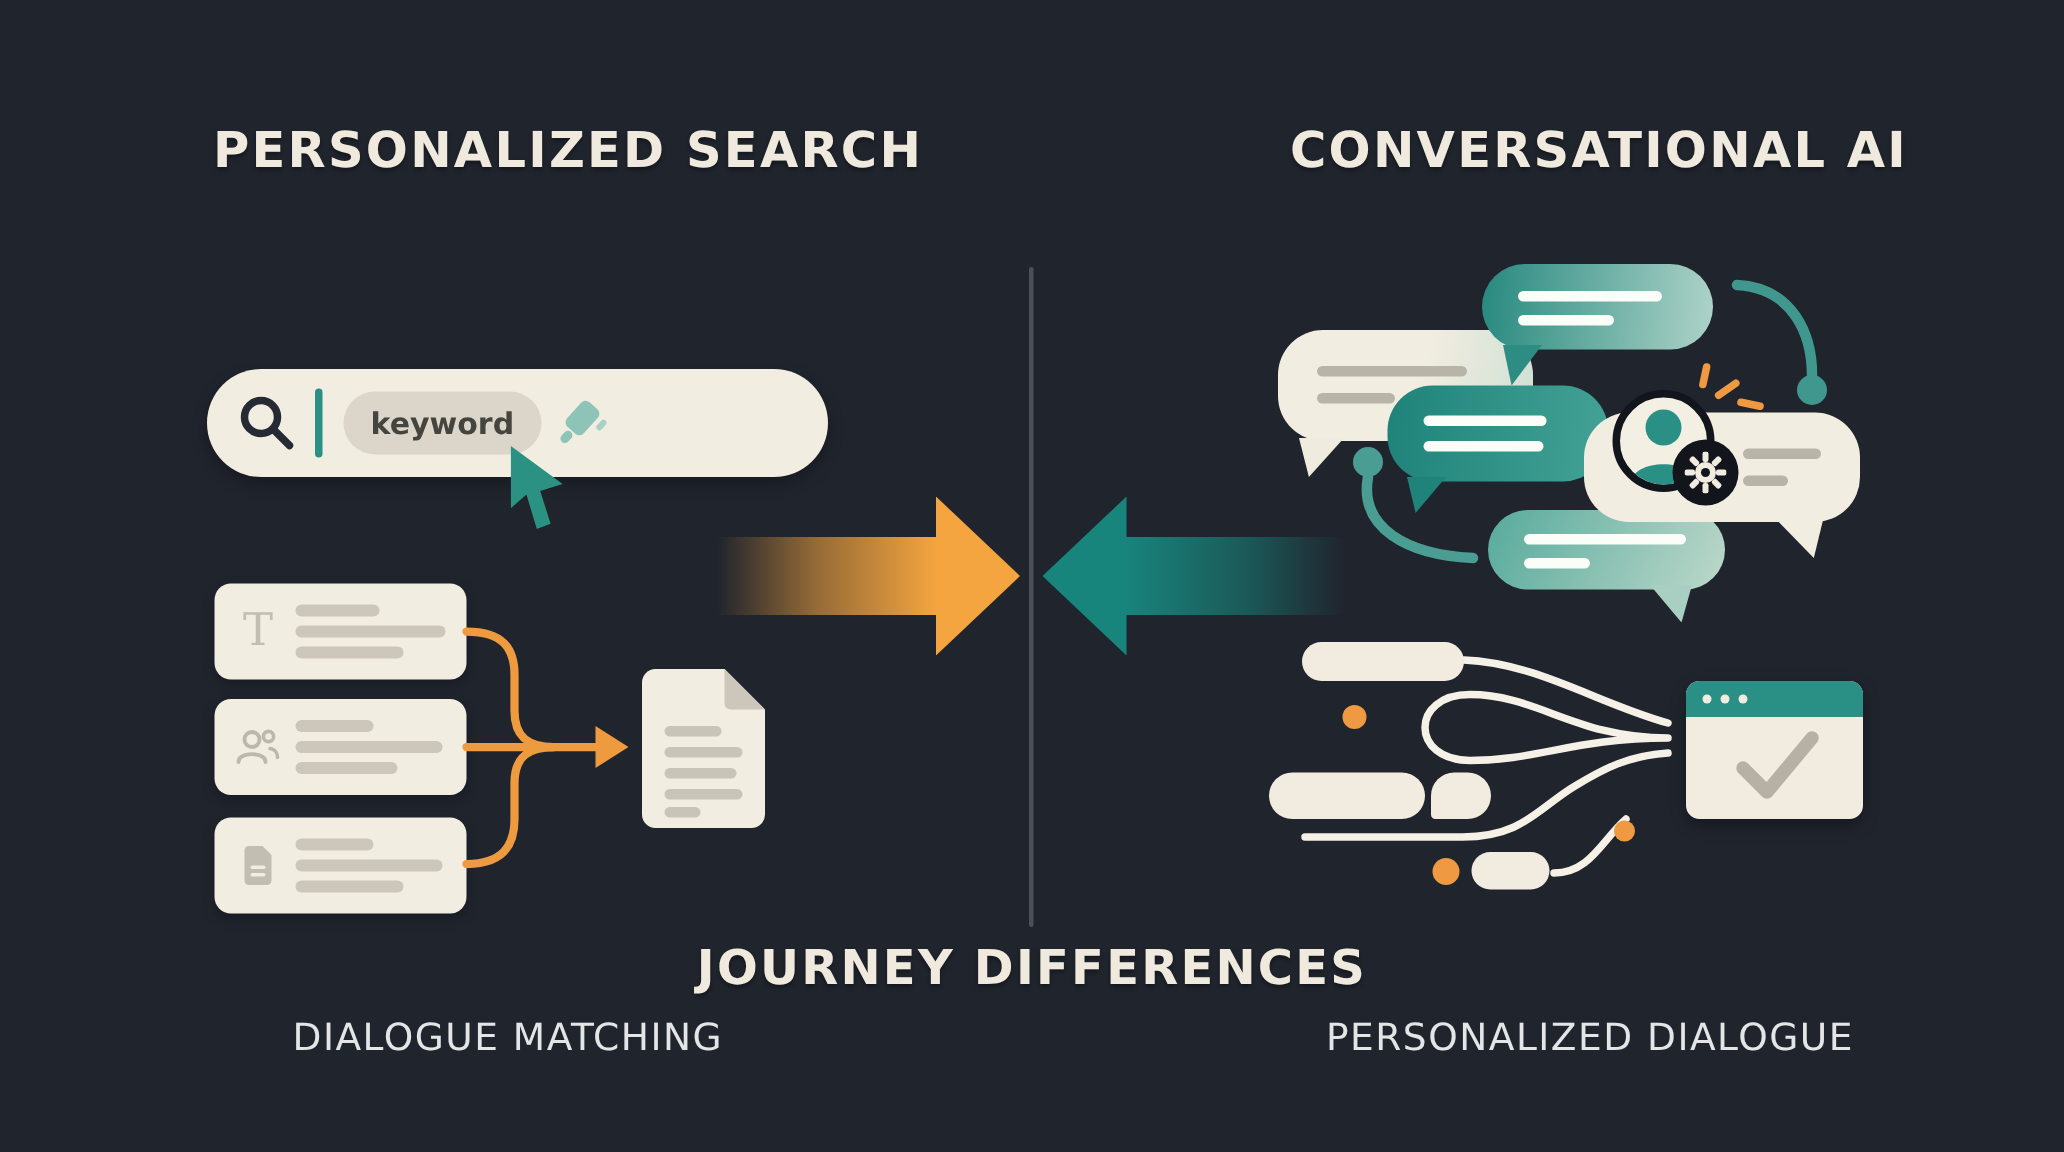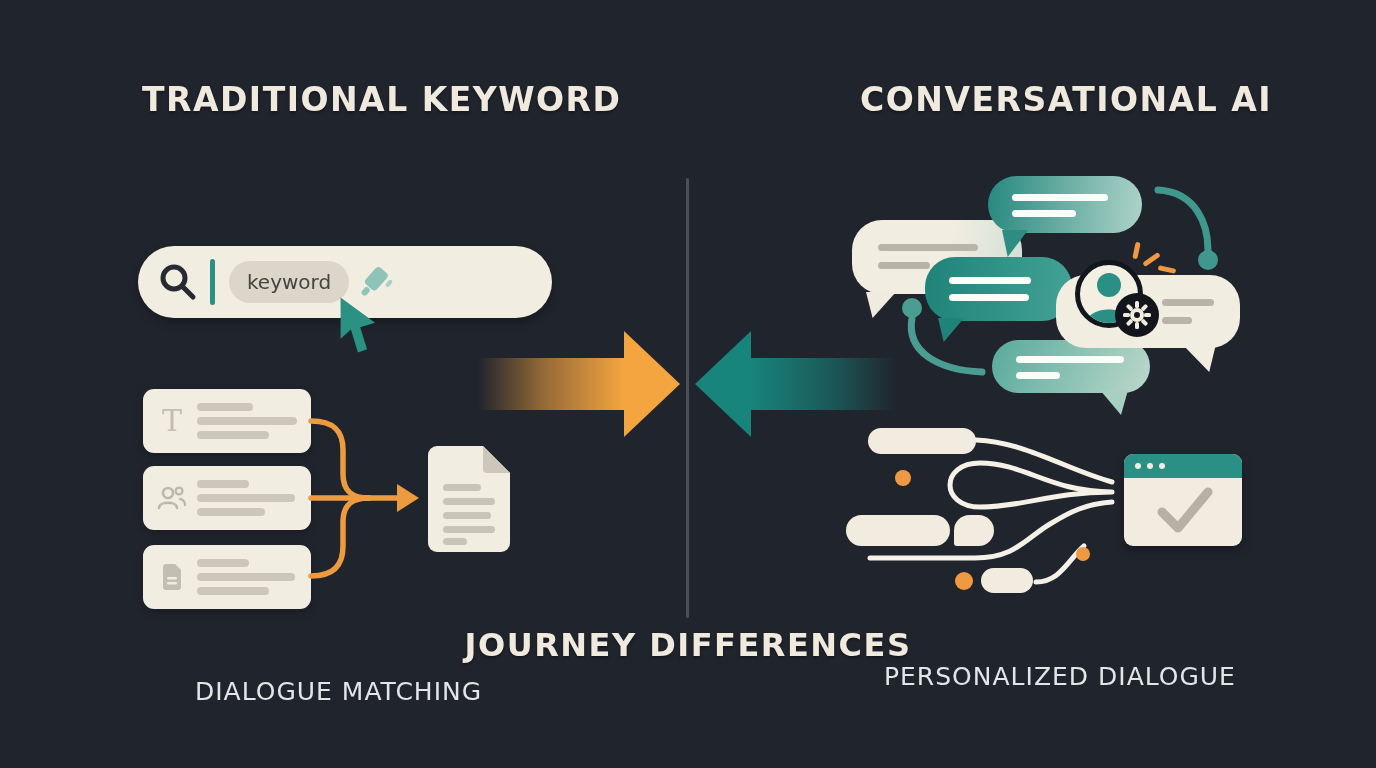--- a/index.html
+++ b/index.html
@@ -30,20 +30,21 @@
 
   
   .divider { left:686px; top:178px; width:3px; height:440px; background:#4a4f58; border-radius:2px; }
 
   
   .search-bar {
     left:138px; top:246px; width:414px; height:72px;
     background:#f2ede1; border-radius:36px;
     display:flex; align-items:center; padding-left:20px;
     box-shadow:0 4px 10px rgba(0,0,0,.3);
+    font-weight:bold;
   }
   .caret { width:5px; height:46px; background:#2a9086; border-radius:3px; margin:0 14px 0 12px; }
   .chip {
     background:#dbd6c9; border-radius:22px; padding:9px 18px;
     font-size:20px; color:#45453f; white-space:nowrap;
   }
 
   
   .card {
     left:143px; width:168px; height:64px;
@@ -81,21 +82,21 @@
   }
   .gear-badge {
     left:1115px; top:293px; width:44px; height:44px; border-radius:50%;
     background:#12151b; color:#f1ecdf; display:flex; align-items:center; justify-content:center;
   }
   .spark { position:absolute; background:#ef9a42; border-radius:3px; }
 </style>
 </head>
 <body>
 
-<div class="abs panel-title" style="left:142px; top:80px;">TRADITIONAL KEYWORD</div>
+<div class="abs panel-title" style="left:142px; top:80px;">PERSONALIZED SEARCH</div>
 
 <div class="abs panel-title" style="left:860px; top:80px;">CONVERSATIONAL AI</div>
 
 <div class="abs divider"></div>
 
 <svg class="abs" style="left:478px; top:331px;" width="202" height="106" viewBox="0 0 202 106">
   <defs>
     <linearGradient id="og" x1="0" y1="0" x2="1" y2="0">
       <stop offset="0" stop-color="#f5a53f" stop-opacity="0"></stop>
       <stop offset="0.45" stop-color="#f5a53f" stop-opacity="0.55"></stop>
@@ -305,13 +306,13 @@
   </div>
   <svg width="118" height="68" viewBox="0 0 118 68">
     <path d="M38,34 L54,50 L84,14" fill="none" stroke="#b7b1a5" stroke-width="9" stroke-linecap="round" stroke-linejoin="round"></path>
   </svg>
 </div>
 
 <div class="abs footer-title" style="left:50%; top:626px; transform:translateX(-50%);text-align:center;">JOURNEY DIFFERENCES</div>
 
 <div class="abs caption" style="left:195px; top:677px;">DIALOGUE MATCHING</div>
 
-<div class="abs caption" style="left:884px; top:662px;">PERSONALIZED DIALOGUE</div>
+<div class="abs caption" style="left:884px; top:677px;">PERSONALIZED DIALOGUE</div>
 
 </body></html>

